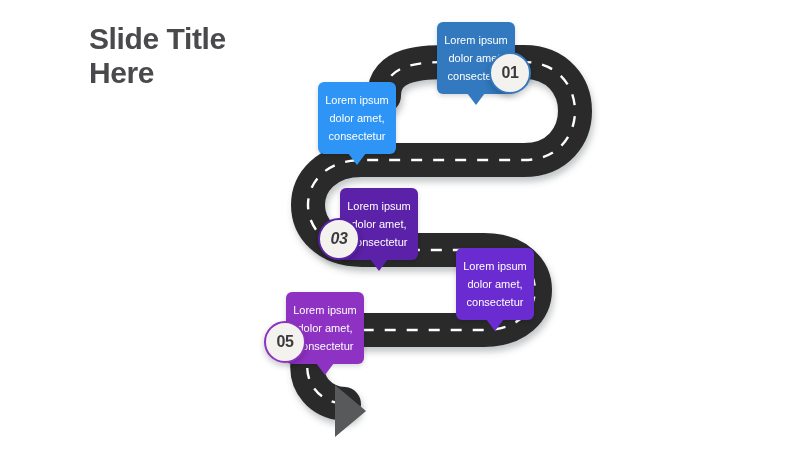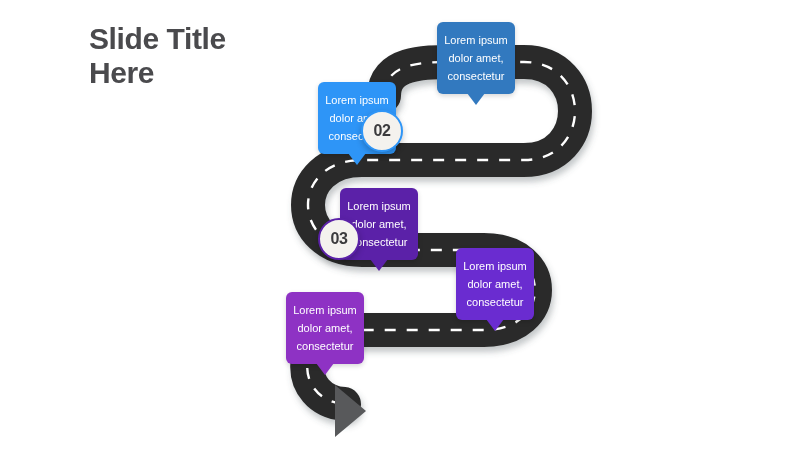--- a/index.html
+++ b/index.html
@@ -131,40 +131,43 @@
              L 318 330
              C 262 330, 262 400, 312 404" fill="none" stroke="#ffffff" stroke-width="2.4" stroke-linecap="butt" stroke-dasharray="11 11"></path>
 
     <path d="M 303 385 L 334 411 L 303 437 Z" fill="#58595b"></path>
   </svg>
 
   <div class="callout" style="left:405px; top:22px; background:#3279bf;">
     <span>Lorem ipsum dolor amet, consectetur</span>
     <span class="tail" style="left:30px; border-top-color:#3279bf;"></span>
   </div>
+  <div class="marker" style="left:457px; top:52px; border-color:#3279bf;">
+    <span>01</span>
+  </div>
 
   <div class="callout" style="left:286px; top:82px; background:#2e95f7;">
     <span>Lorem ipsum dolor amet, consectetur</span>
     <span class="tail" style="left:30px; border-top-color:#2e95f7;"></span>
-  </div>
-  <div class="marker" style="left:329px; top:110px; border-color:#2e95f7;">
-    <span>02</span>
   </div>
 
   <div class="callout" style="left:308px; top:188px; background:#5b21a8;">
     <span>Lorem ipsum dolor amet, consectetur</span>
     <span class="tail" style="left:30px; border-top-color:#5b21a8;"></span>
   </div>
-  <div class="marker" style="left:286px; top:218px; border-color:#5b21a8;">
+  <div class="marker" style="left:286px; top:218px; border-color:#5b21a8;font-style:italic;">
     <span>03</span>
   </div>
 
   <div class="callout" style="left:424px; top:248px; background:#6a2cd0;">
     <span>Lorem ipsum dolor amet, consectetur</span>
     <span class="tail" style="left:30px; border-top-color:#6a2cd0;"></span>
   </div>
 
   <div class="callout" style="left:254px; top:292px; background:#8e32c4;">
     <span>Lorem ipsum dolor amet, consectetur</span>
     <span class="tail" style="left:30px; border-top-color:#8e32c4;"></span>
   </div>
+  <div class="marker" style="left:232px; top:321px; border-color:#8e32c4;">
+    <span>05</span>
+  </div>
 
 </div>
 
 </body></html>

